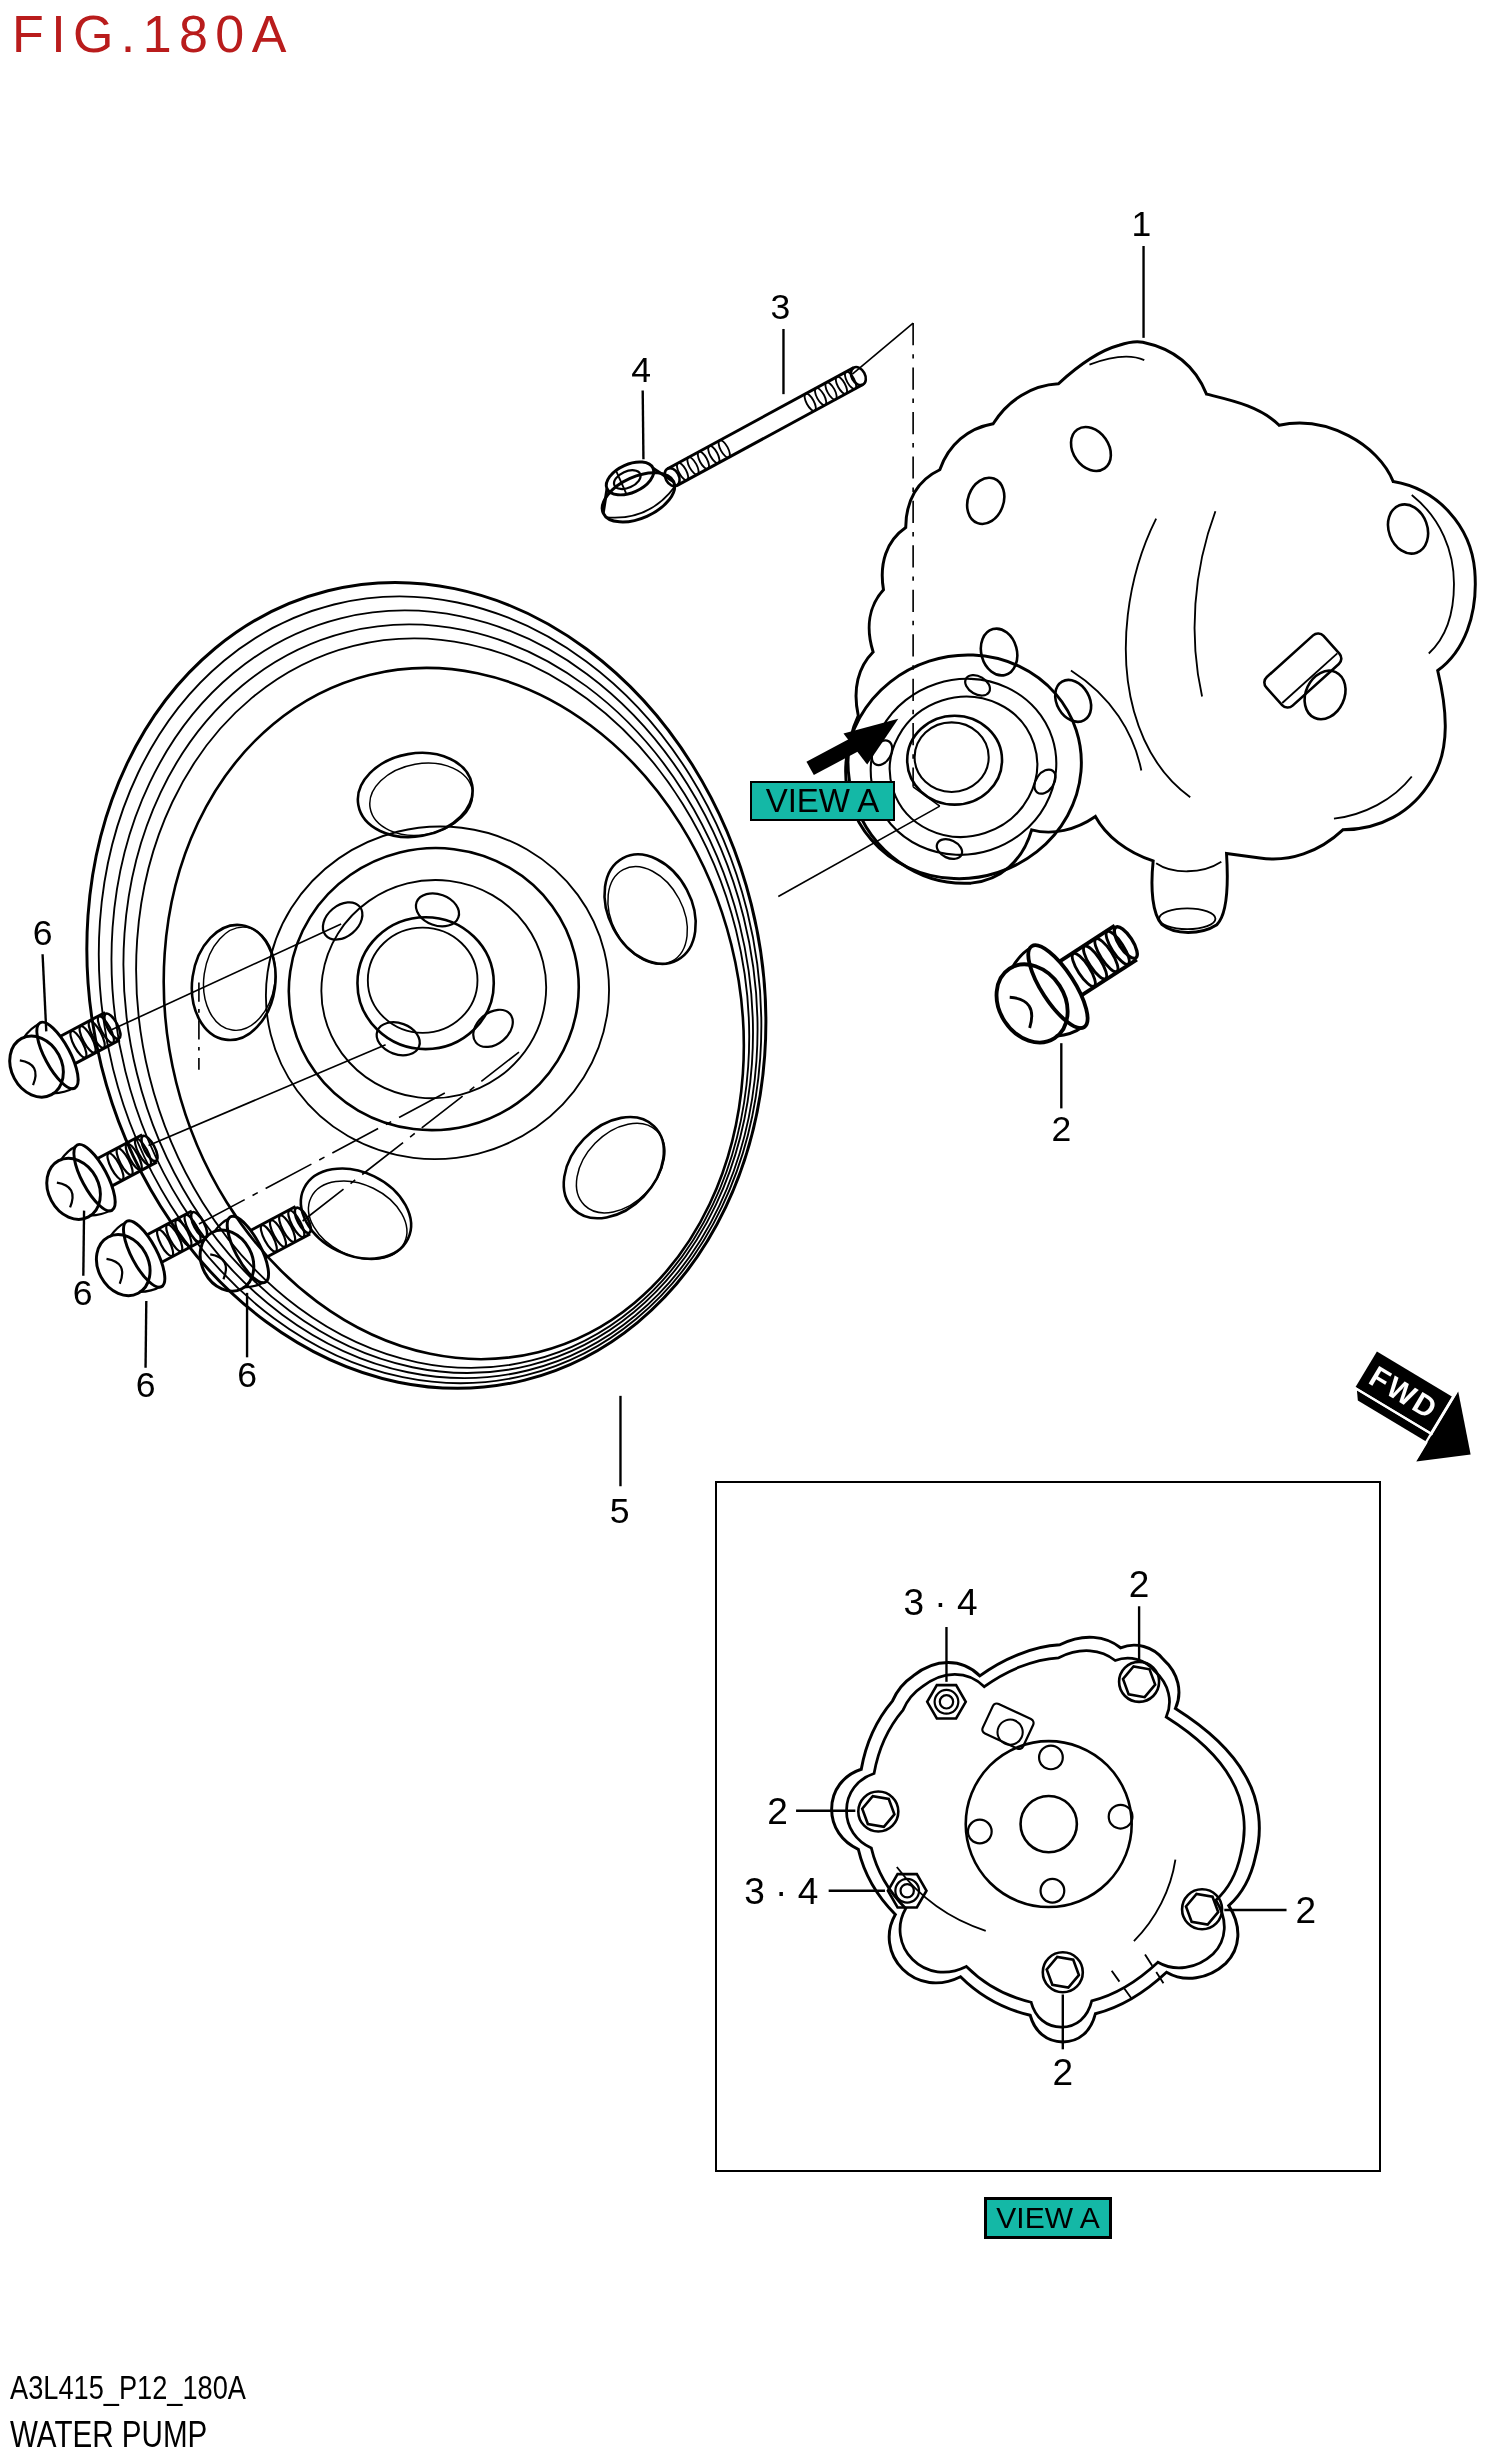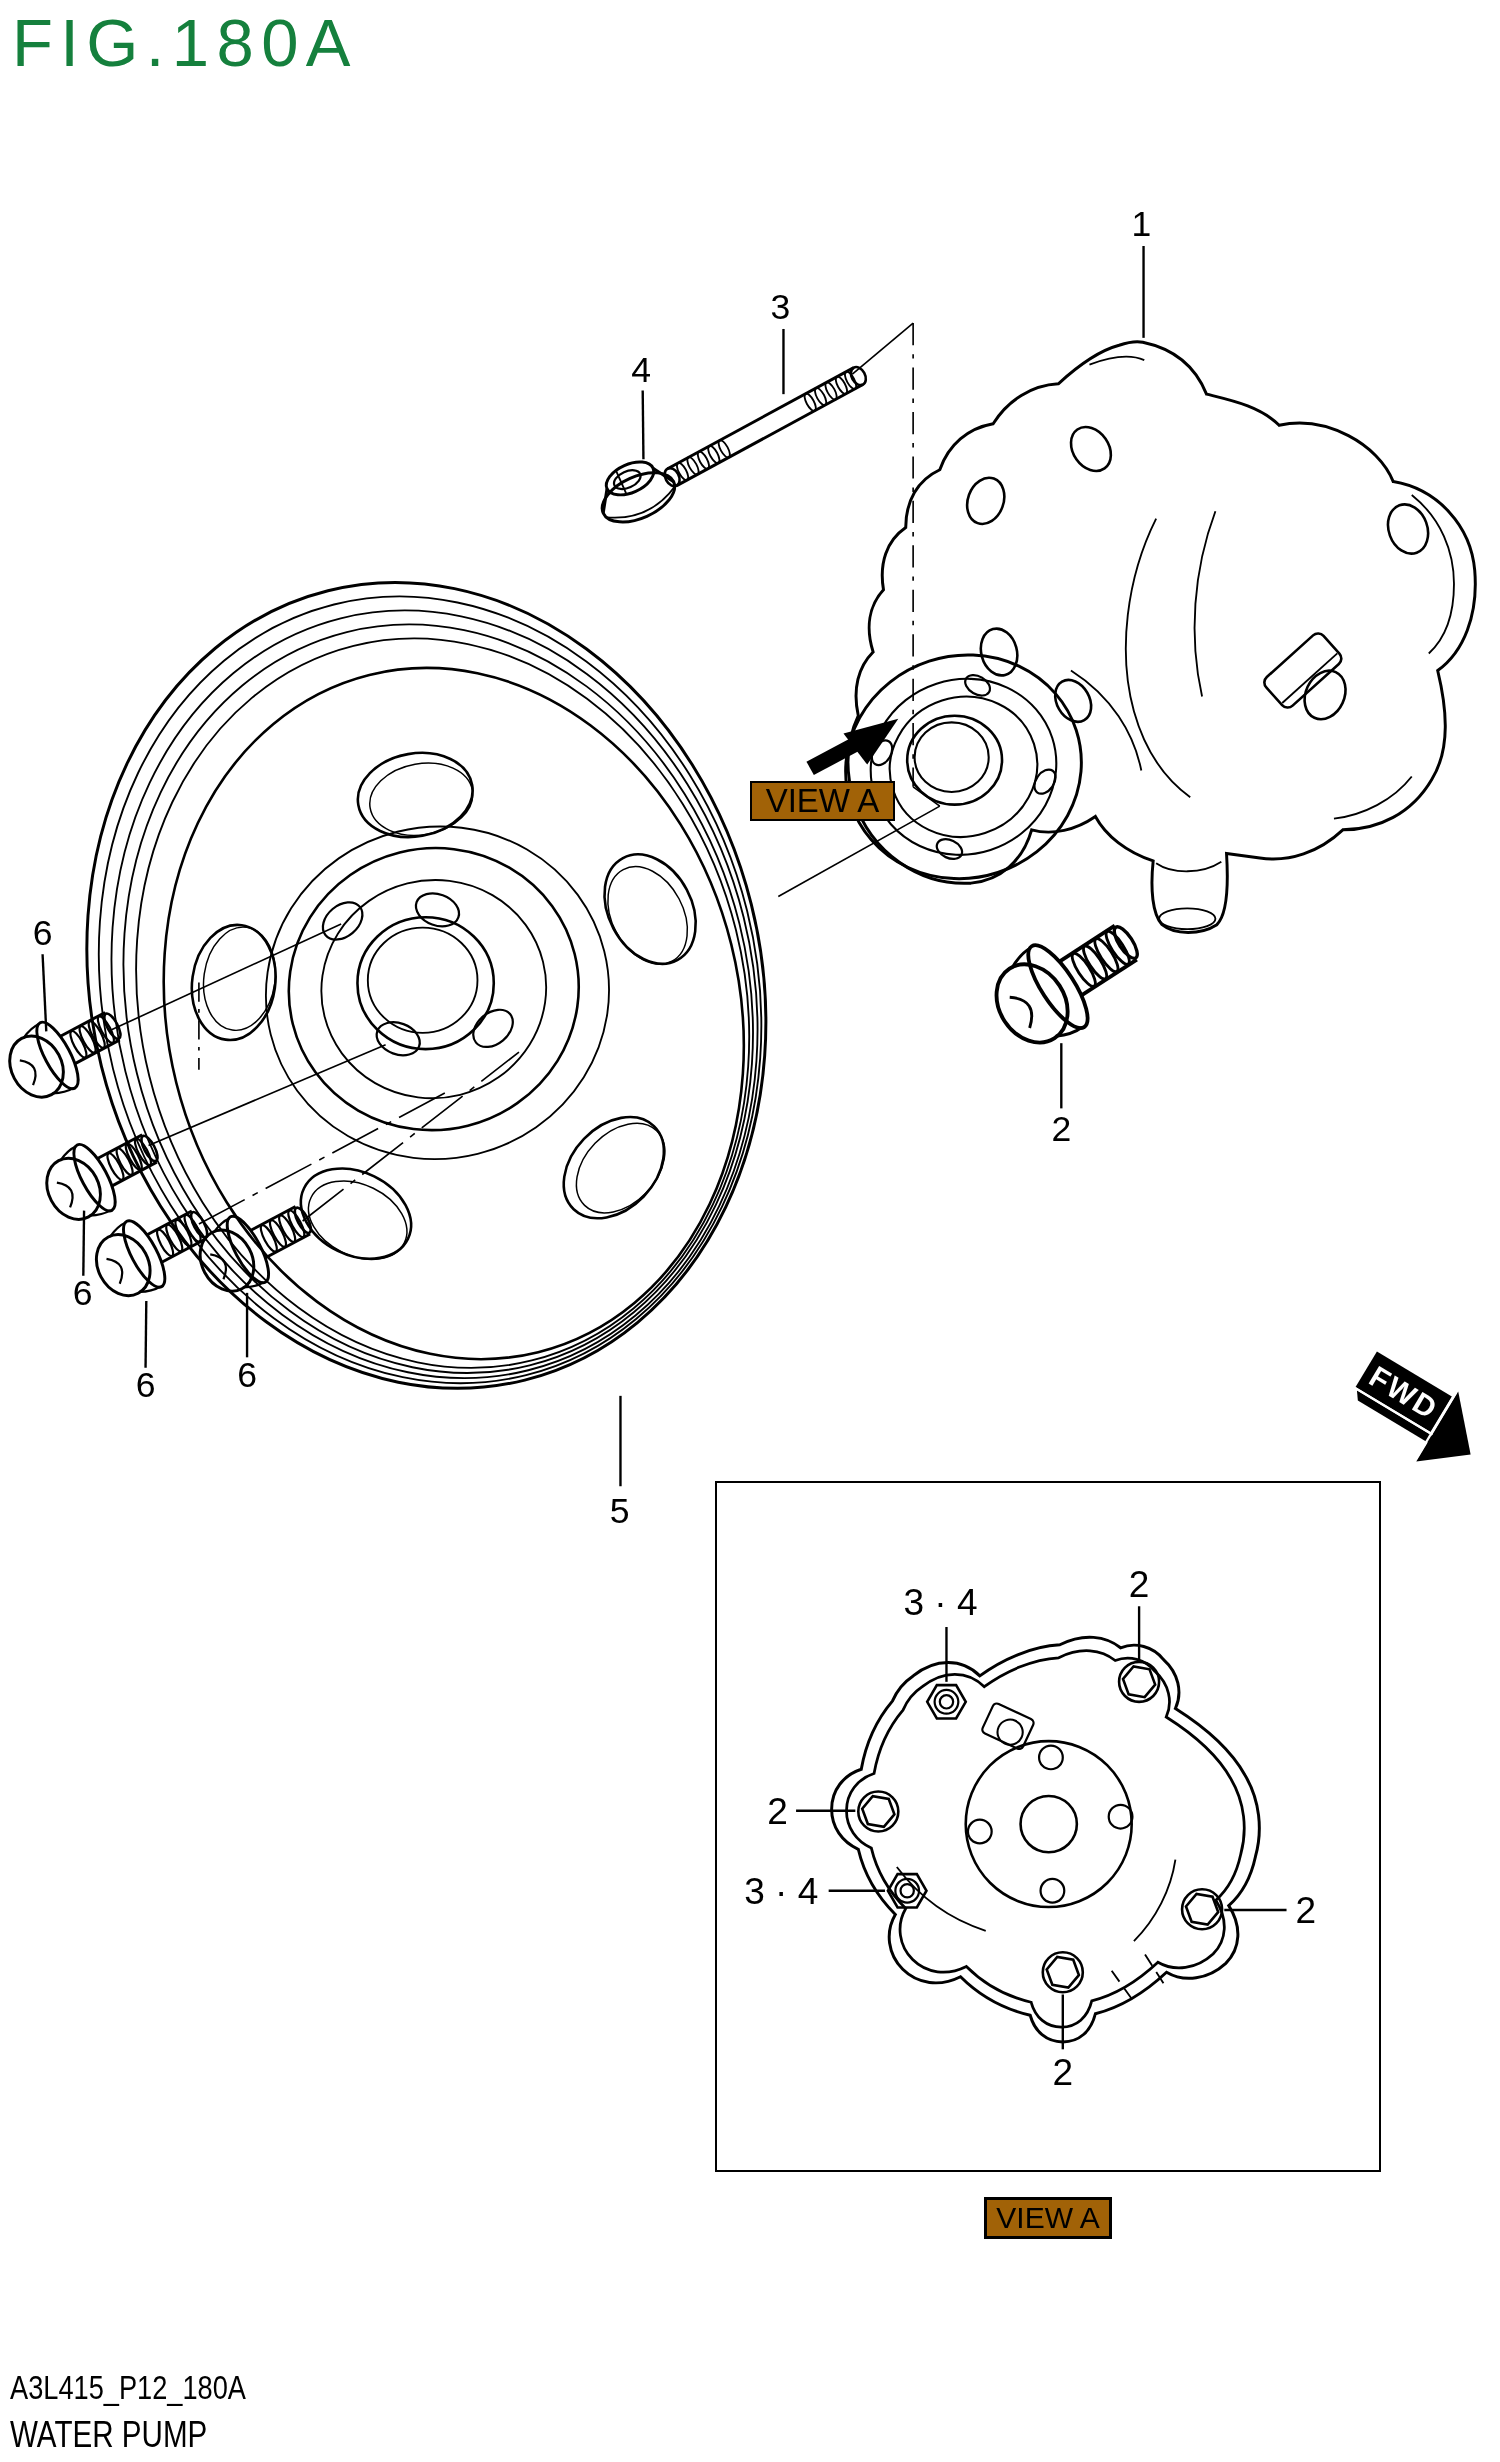--- a/index.html
+++ b/index.html
@@ -6,36 +6,36 @@
   .page{
     position:relative;
     width:1501px;height:2462px;
     background:#ffffff;
     font-family:"Liberation Sans", sans-serif;
     overflow:hidden;
   }
   .art{position:absolute;left:0;top:0;}
   .fig-title{
     position:absolute;left:12px;top:4.4px;
-    font-size:67px;letter-spacing:7.4px;color:#15803d;
+    font-size:52px;letter-spacing:7.4px;color:#b91c1c;
     font-weight:400;white-space:nowrap;
   }
   .code-line{
     position:absolute;left:10.4px;top:2368px;
     font-size:34px;color:#000;white-space:nowrap;
     transform:scaleX(.80);transform-origin:left center;
   }
   .caption-line{
     position:absolute;left:10.4px;top:2414px;
     font-size:37px;color:#000;white-space:nowrap;
     transform:scaleX(.80);transform-origin:left center;
   }
   .viewbox{
     position:absolute;display:flex;align-items:center;justify-content:center;
-    border:2.2px solid #000;background:#a16207;color:#000;white-space:nowrap;
+    border:2.2px solid #000;background:#14b8a6;color:#000;white-space:nowrap;
   }
   .viewbox.main{left:750px;top:781px;width:141px;height:36px;font-size:33px;}
   .viewbox.inset{left:984px;top:2197px;width:122px;height:36px;font-size:30px;border-width:3px;}
   .insetframe{
     position:absolute;left:715px;top:1481px;width:662px;height:687px;
     border:2.6px solid #000;background:transparent;
   }
   svg text.callout{font-family:"Liberation Sans",sans-serif;fill:#000;}
   svg text.callout.main{font-size:48px;}
   svg text.callout.inset{font-size:50px;}

